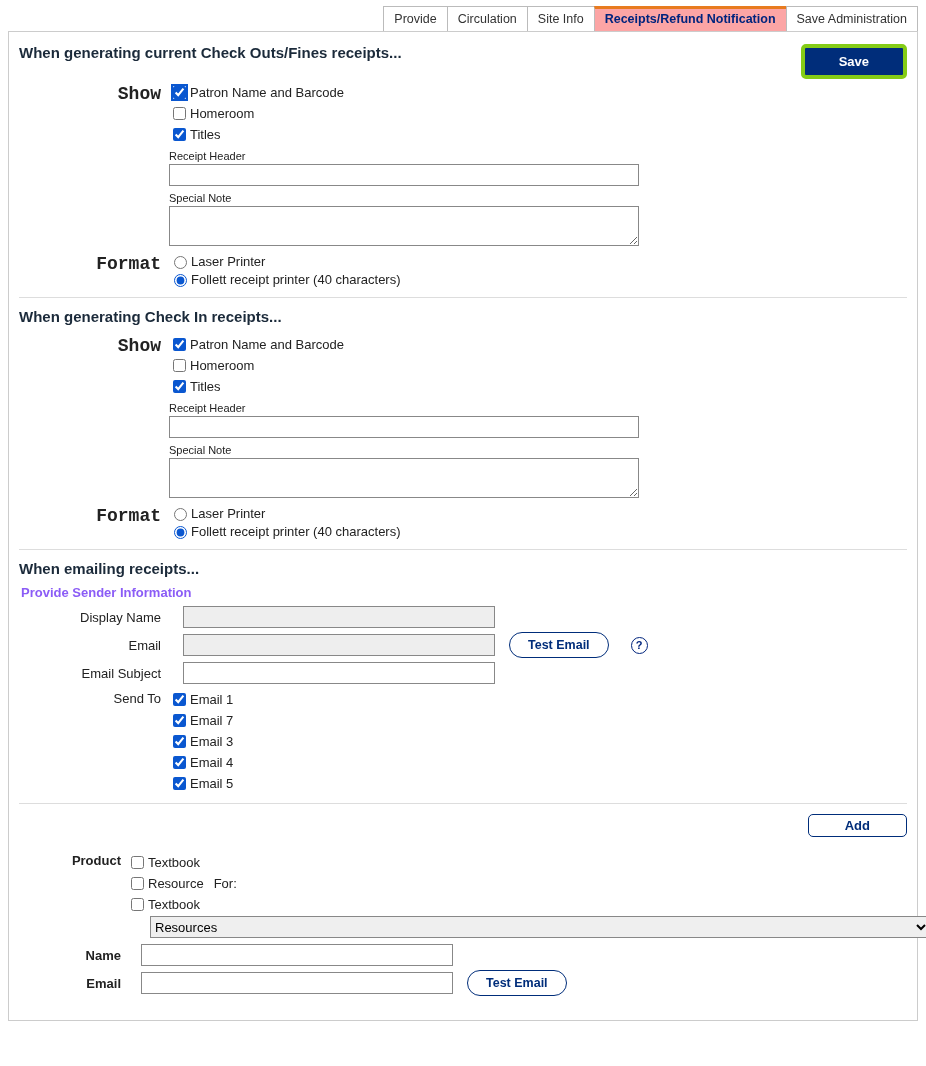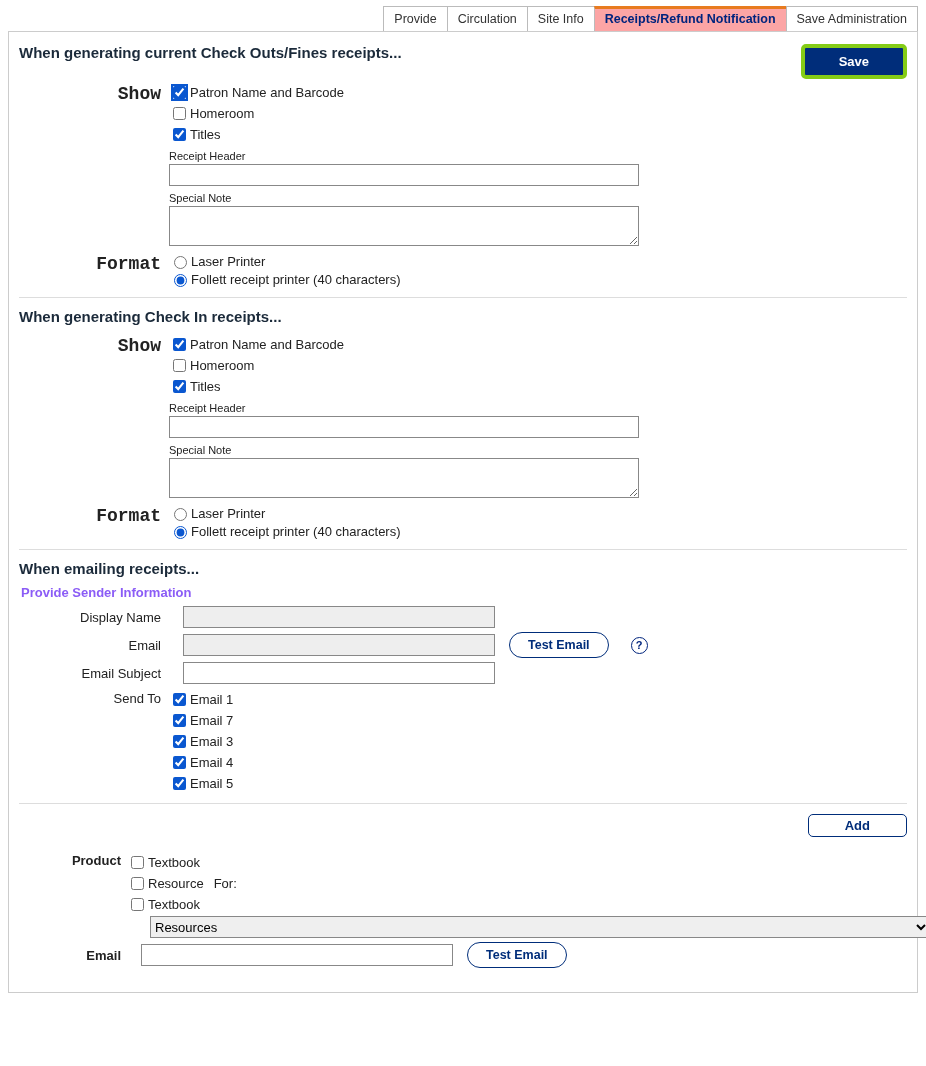--- a/index.html
+++ b/index.html
@@ -295,20 +295,24 @@
         <div class="chk-line">
             <input type="checkbox" style="">
             <span>Textbook</span>
           </div>
         <select class="full">
           <option>Resources</option>
         </select>
       </div>
     </div>
 
+    <div class="email-row" style="margin-top:6px;">
+      <div class="label-right-narrow2">Name</div>
+      <input type="text" class="text-sm2" style="">
+    </div>
     <div class="email-row">
       <div class="label-right-narrow2">Email</div>
       <input type="text" class="text-sm2" style="">
       <button class="btn-outline">Test Email</button>
     </div>
 
   </div>
 </div>
 
 </body></html>

